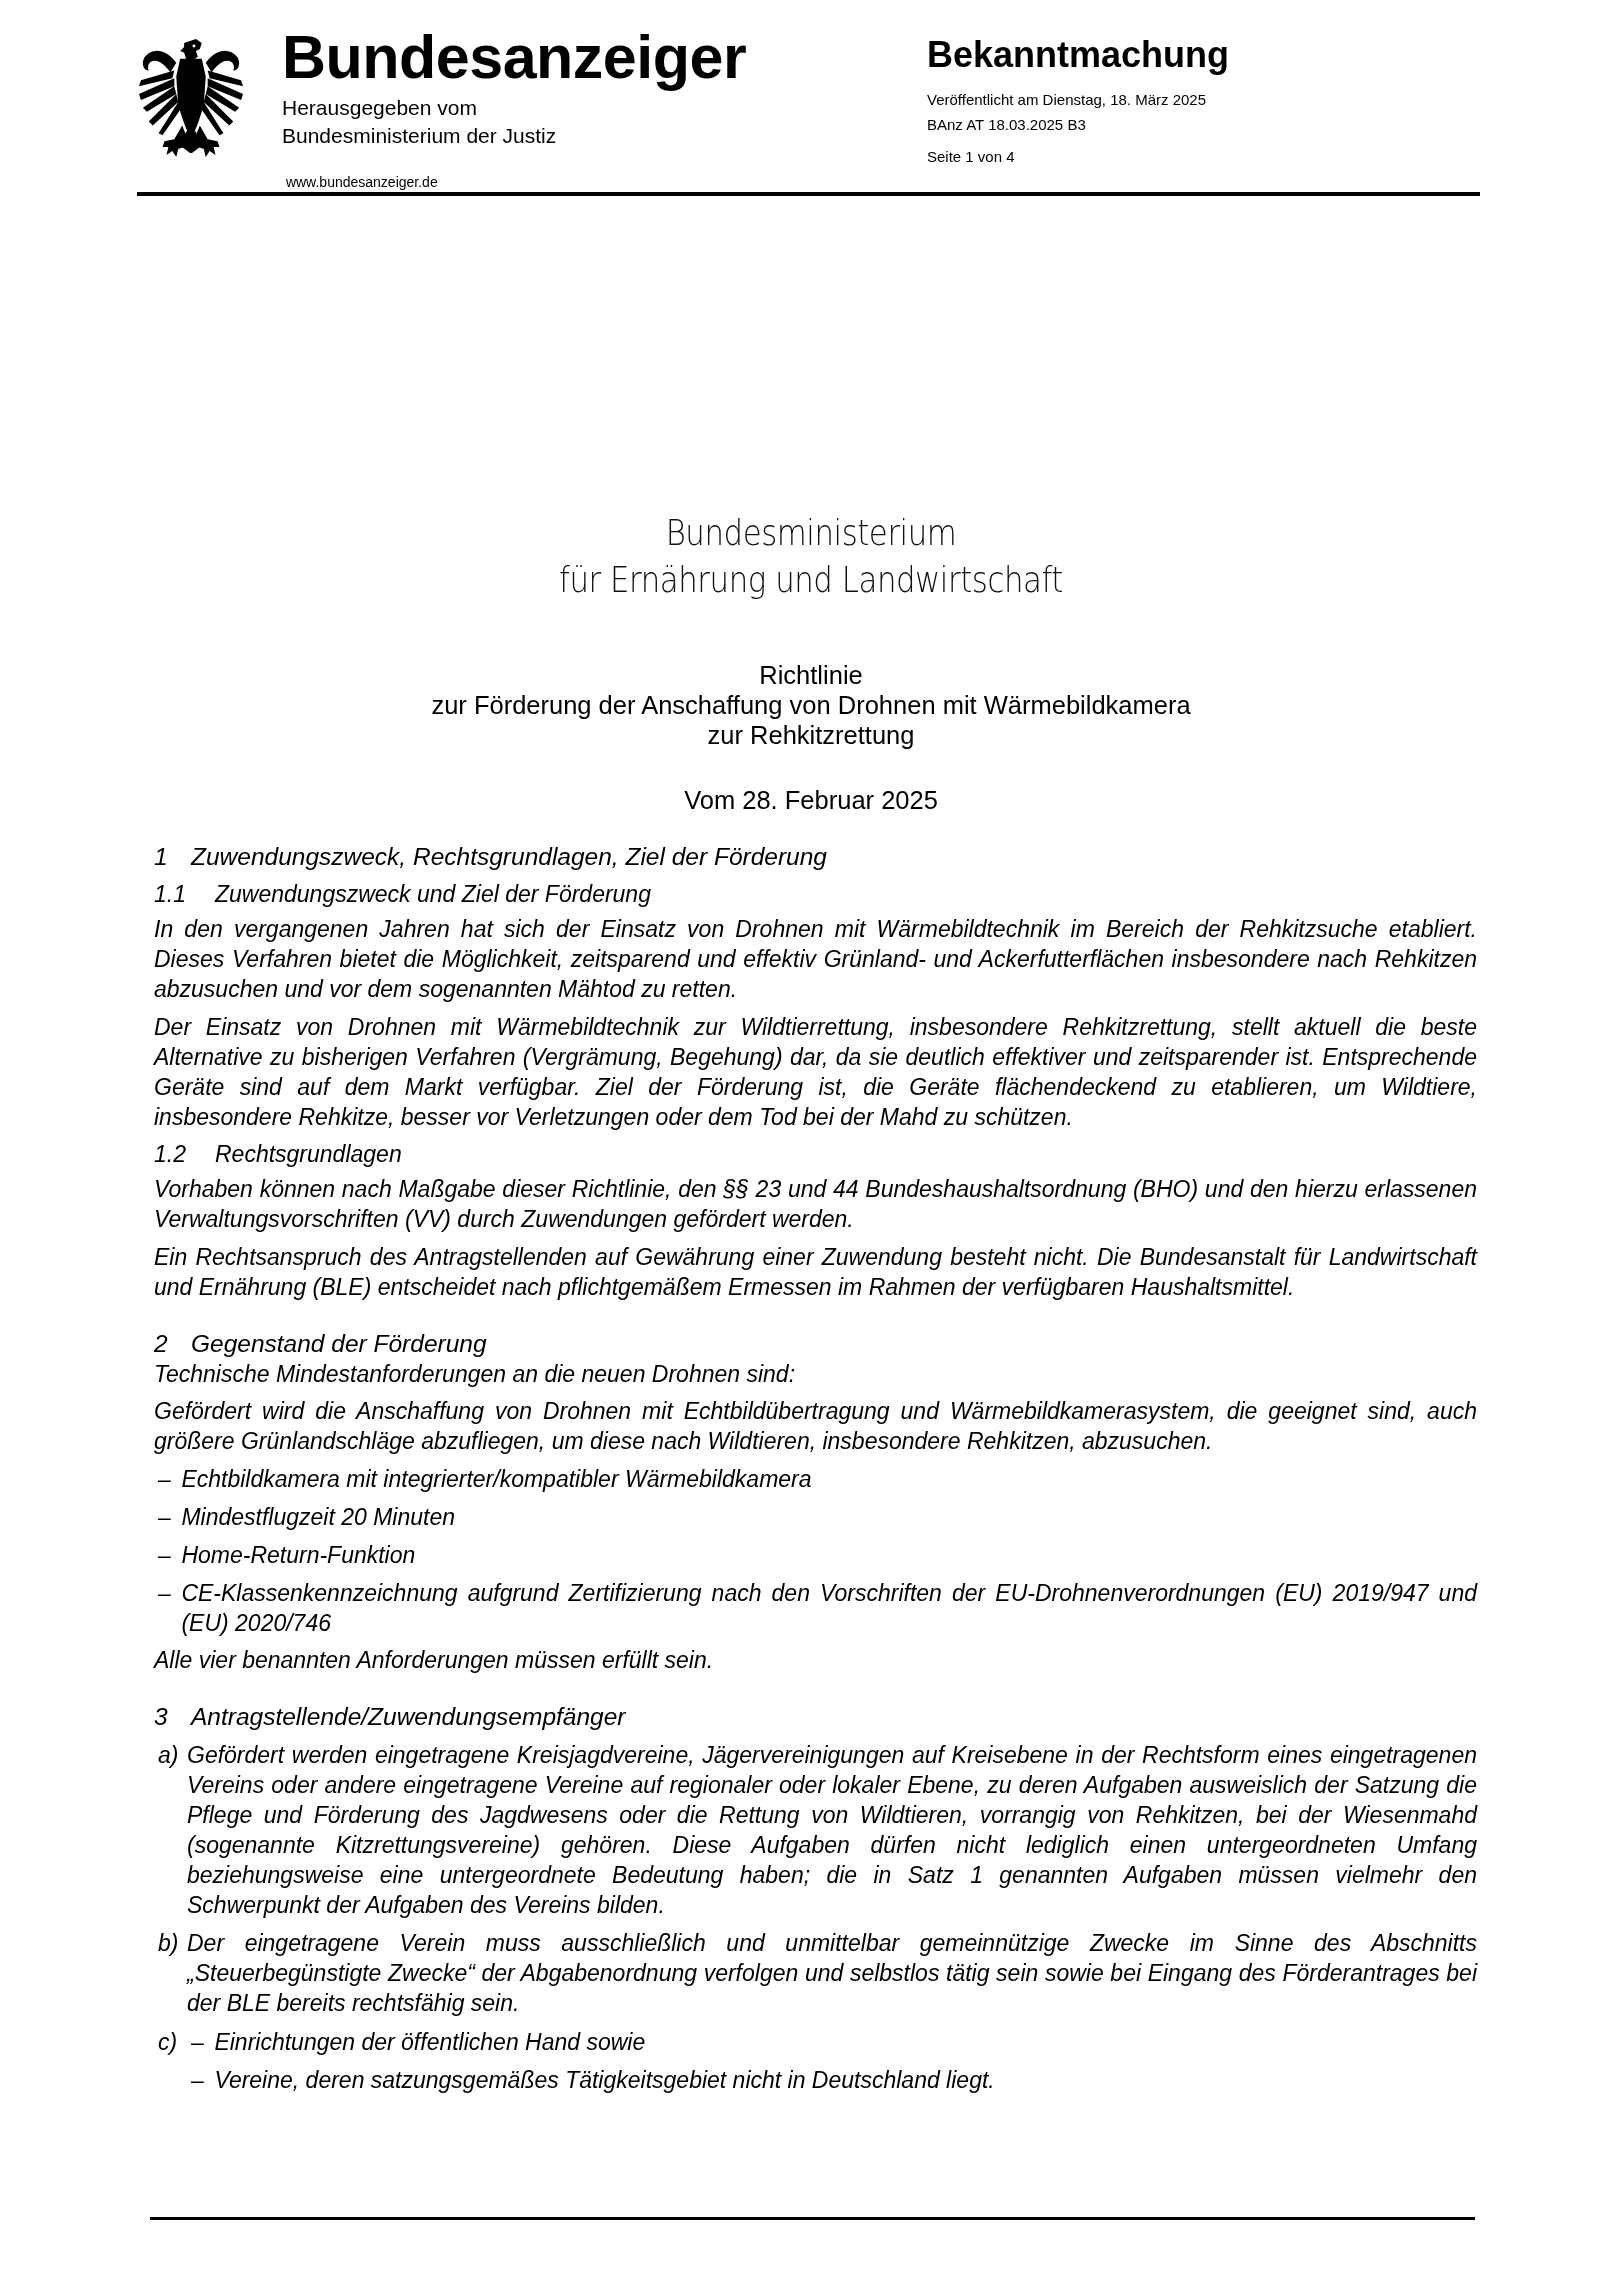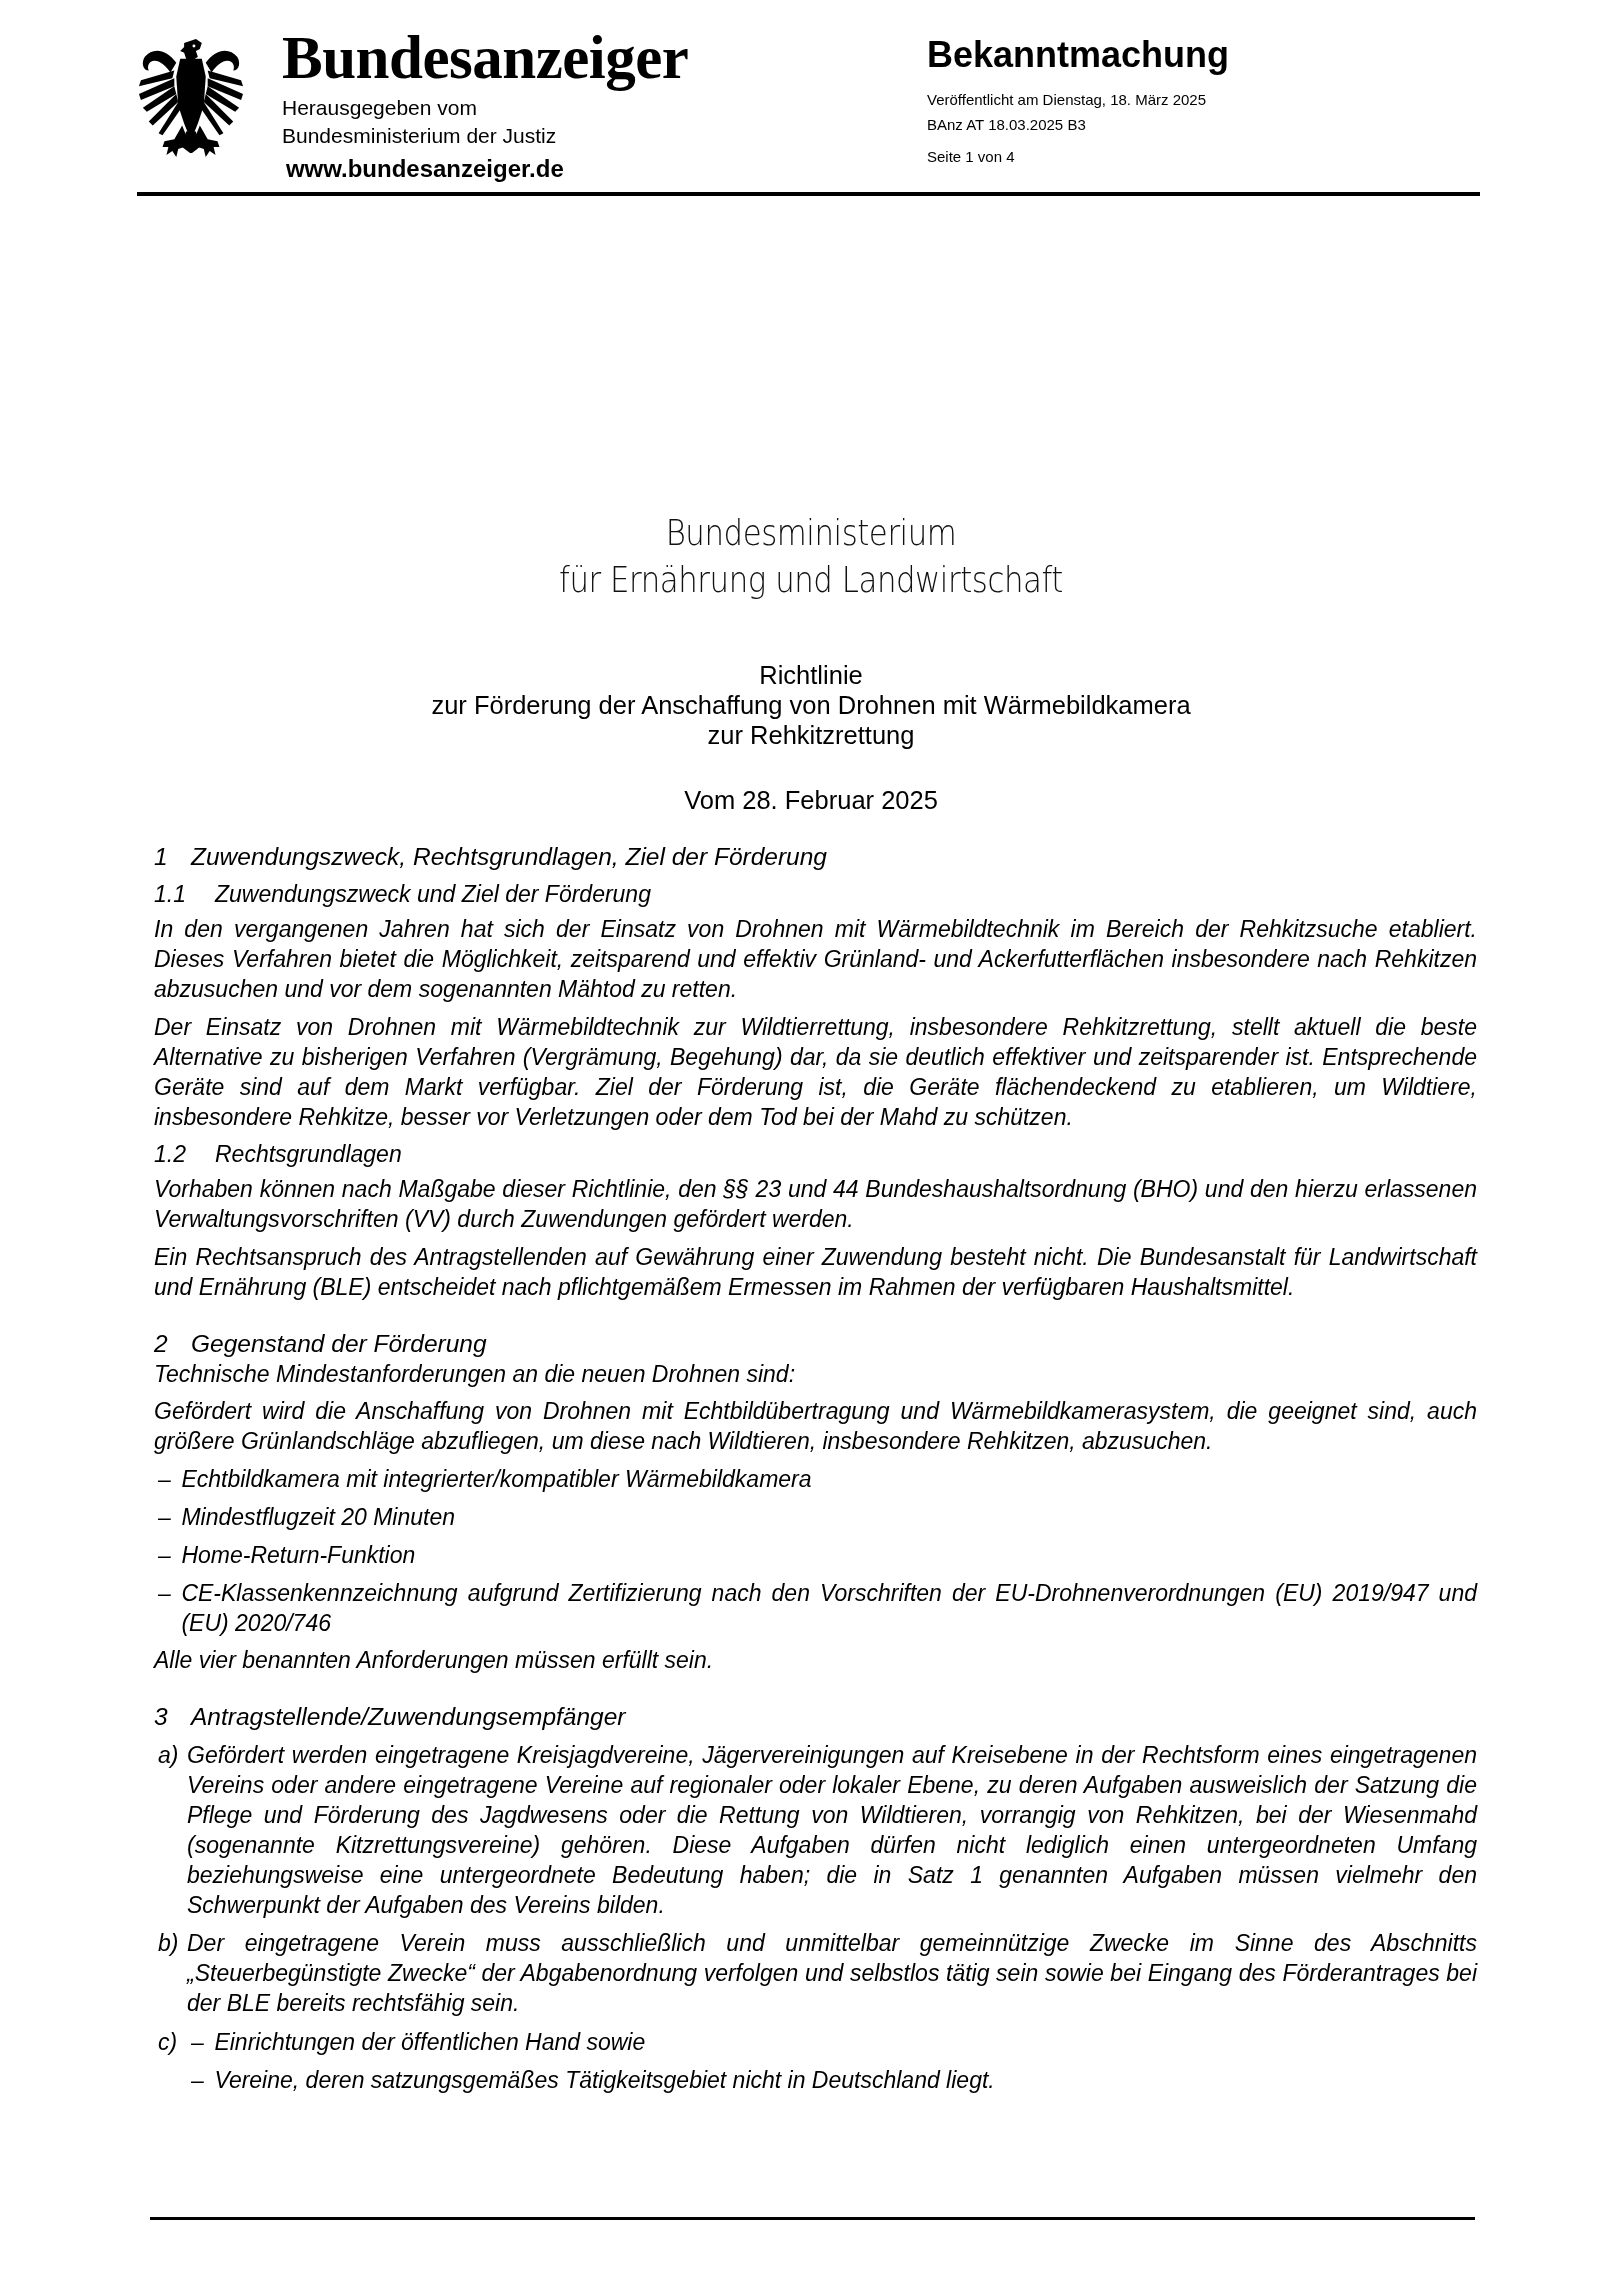--- a/index.html
+++ b/index.html
@@ -1,23 +1,23 @@
 <!DOCTYPE html>
 <html><head>
 <meta charset="utf-8">
 <style>
   html, body { margin: 0; padding: 0; background: #ffffff; }
   body { width: 1622px; height: 2292px; position: relative; overflow: hidden; color: #000; font-family: "Liberation Sans", sans-serif; }
 
   .header { position: absolute; left: 137px; top: 27.4px; width: 1343px; height: 169px; }
   .eagle { position: absolute; left: 0px; top: 9.8px; width: 108px; height: 123px; }
   .masthead { position: absolute; left: 145px; top: 0px; }
-  .masthead .brand { font-size: 61px; font-weight: bold; line-height: 61px; letter-spacing: -0.5px; font-family: Liberation Serif, serif; }
+  .masthead .brand { font-size: 61px; font-weight: bold; line-height: 61px; letter-spacing: -0.5px; }
   .masthead .pub { font-size: 21px; line-height: 28px; margin-top: 5.9px; }
-  .masthead .url { font-size: 24px; font-weight: bold; line-height: 21.6px; margin-top: 8px; margin-left: 3.9px; }
+  .masthead .url { font-size: 14px; font-weight: normal; line-height: 21.6px; margin-top: 22px; margin-left: 3.9px; }
 
   .bek { position: absolute; left: 790px; top: 3.9px; }
   .bek .title { font-size: 36px; font-weight: bold; line-height: 47px; }
   .bek .line { font-size: 15px; line-height: 24.5px; }
   .bek .l1 { margin-top: 9.8px; }
   .bek .l3 { margin-top: 7.8px; }
 
   .rule-top { position: absolute; left: 137px; top: 192px; width: 1343px; height: 3.9px; background: #000; }
   .rule-bottom { position: absolute; left: 150px; top: 2217px; width: 1325px; height: 2.9px; background: #000; }
 

